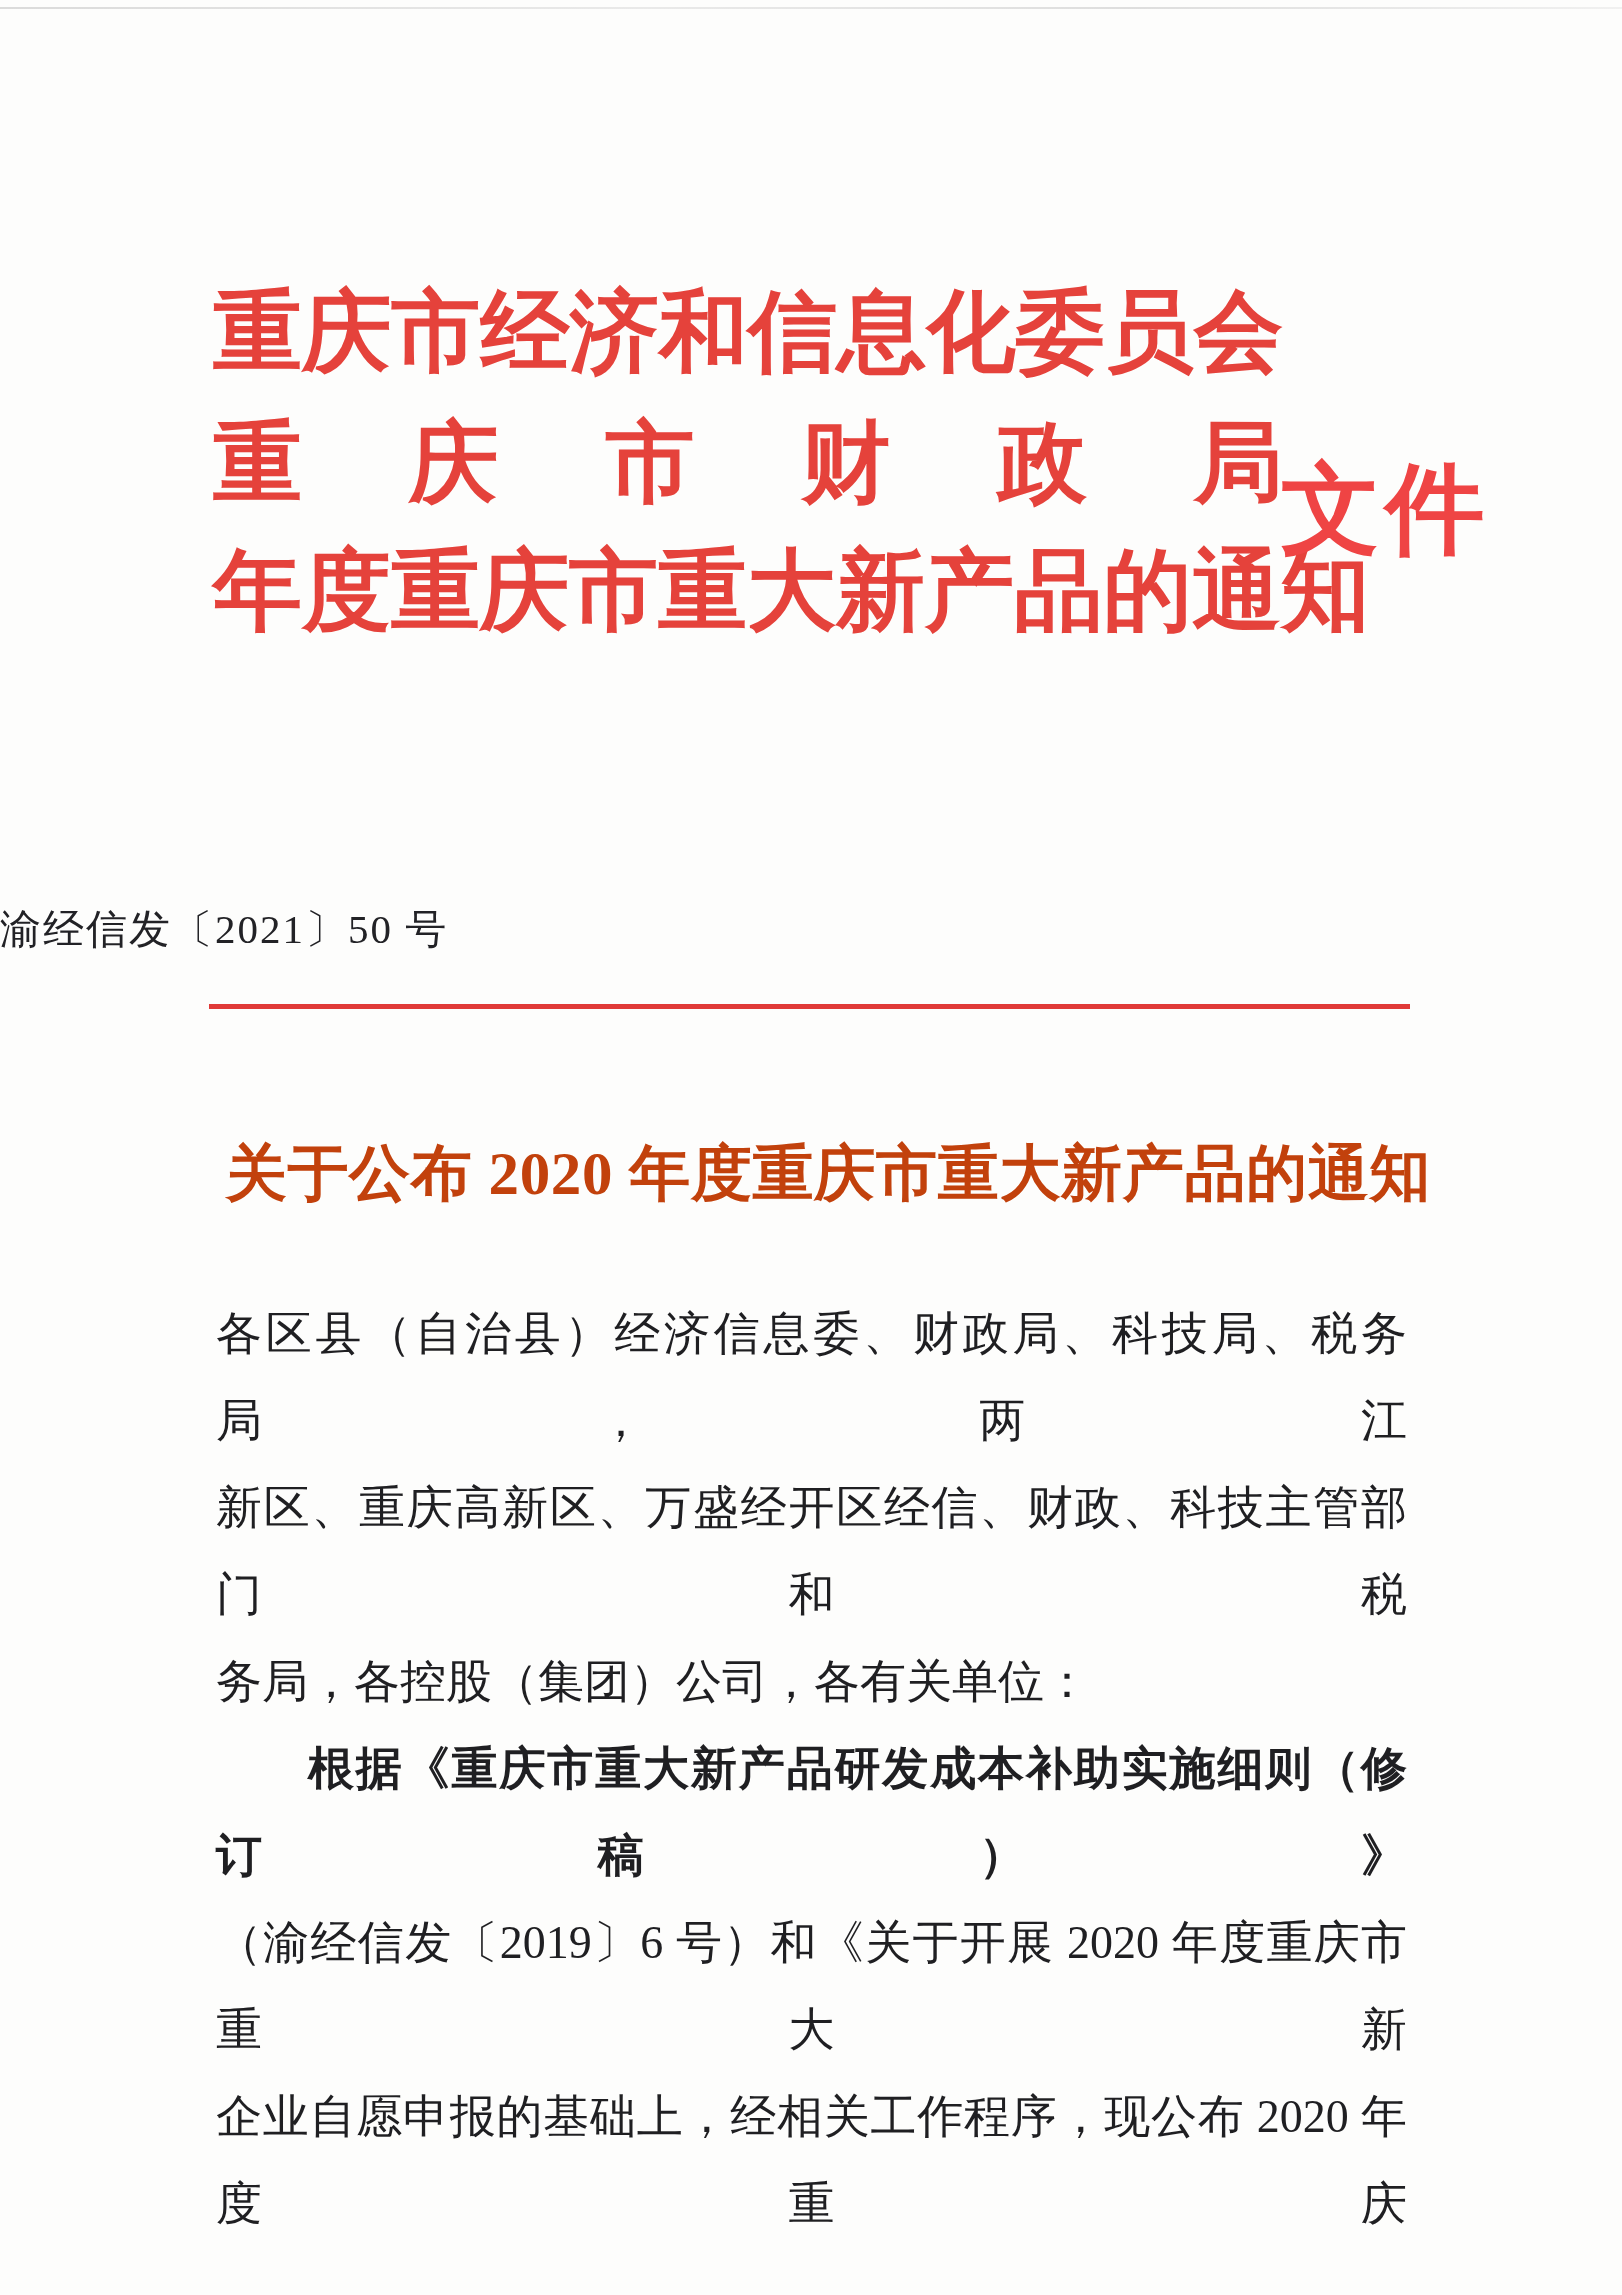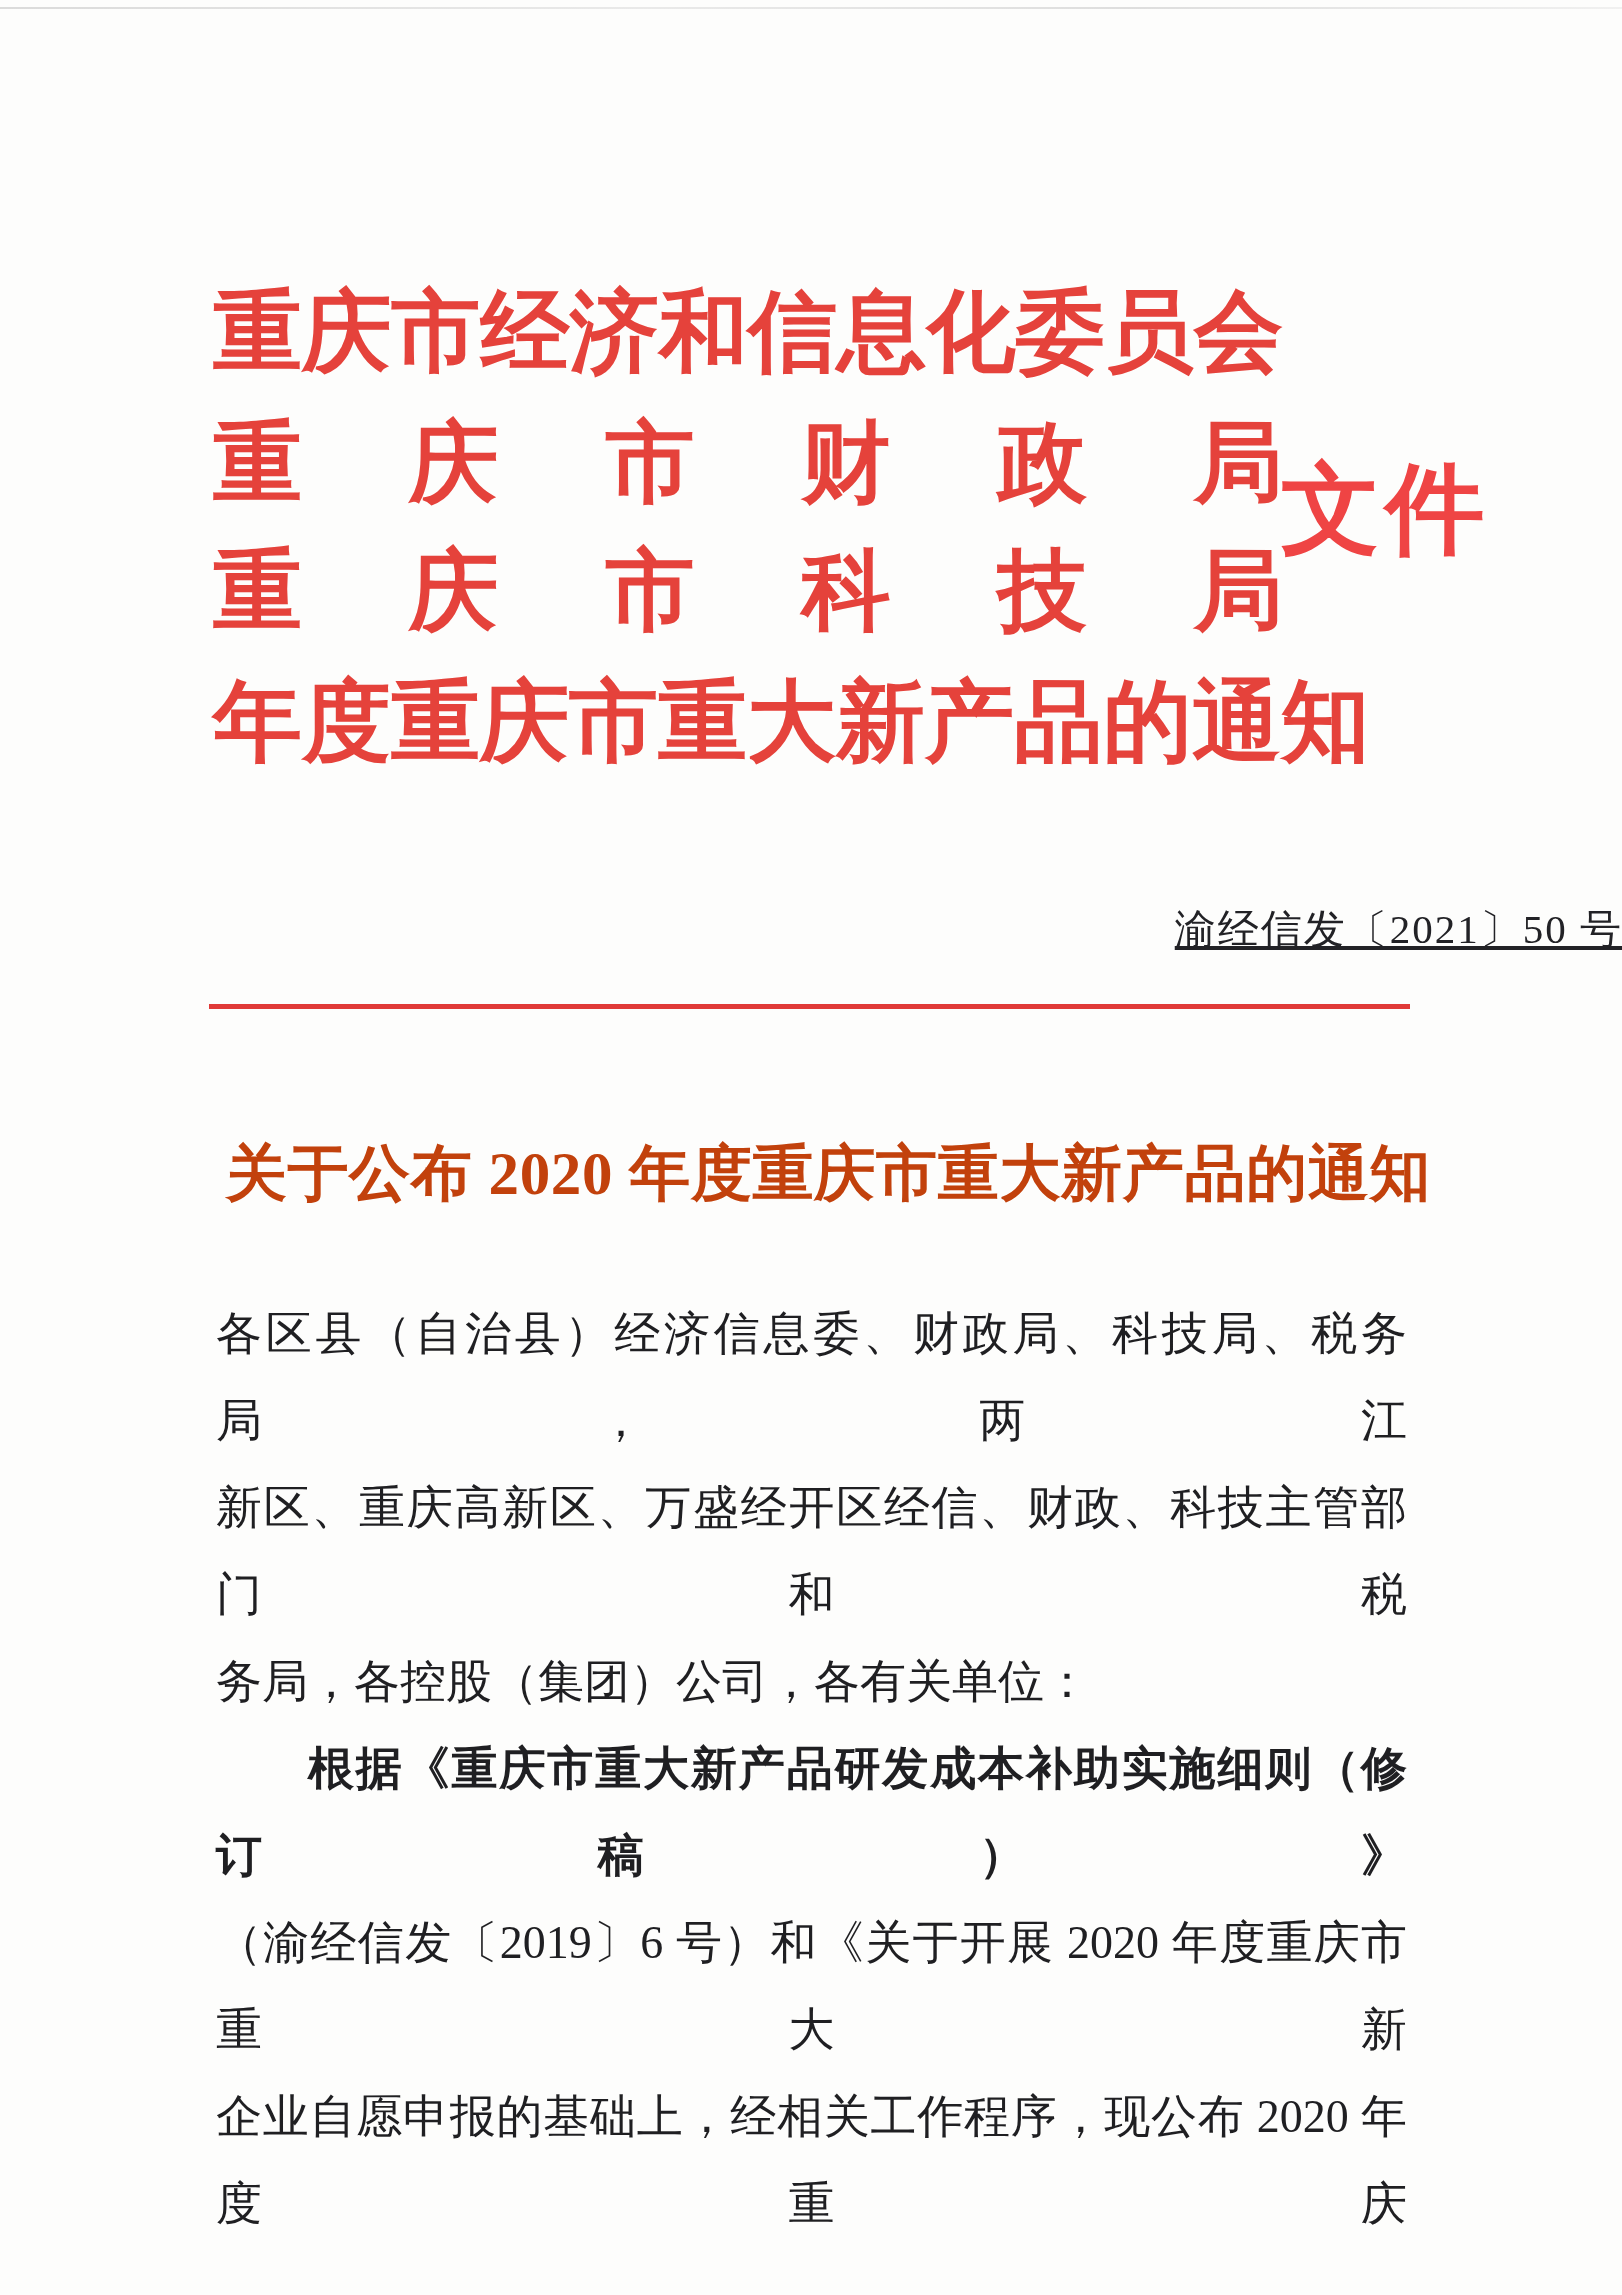--- a/index.html
+++ b/index.html
@@ -53,25 +53,24 @@
     color: #ef4444;
     letter-spacing: 5.2px;
     white-space: nowrap;
   }
 
   
   .doc-number {
     position: absolute;
     left: 0; top: 902px;
     width: 100%;
-    text-align: right;
+    text-align: left;
     font-size: 41px;
     letter-spacing: 2px;
     color: #222226;
-    text-decoration: underline;
   }
 
   
   .red-rule {
     position: absolute;
     left: 209px; top: 1004px;
     width: 1201px; height: 5.2px;
     background: #e03a38;
   }
 
@@ -107,21 +106,20 @@
 </head>
 <body>
 
 <div class="page">
 
   <div class="scan-edge"></div>
 
   <div class="letterhead">
     <div class="agency-line l1">重庆市经济和信息化委员会</div>
     <div class="agency-line l2">重庆市财政局</div>
-    <div class="agency-line l3">重庆市科技局</div>
     <div class="agency-line l4">年度重庆市重大新产品的通知</div>
   </div>
 
   <div class="doc-type">文件</div>
 
   <div class="doc-number">渝经信发〔2021〕50 号</div>
 
   <div class="red-rule"></div>
 
   <div class="doc-title">关于公布 2020 年度重庆市重大新产品的通知</div>

